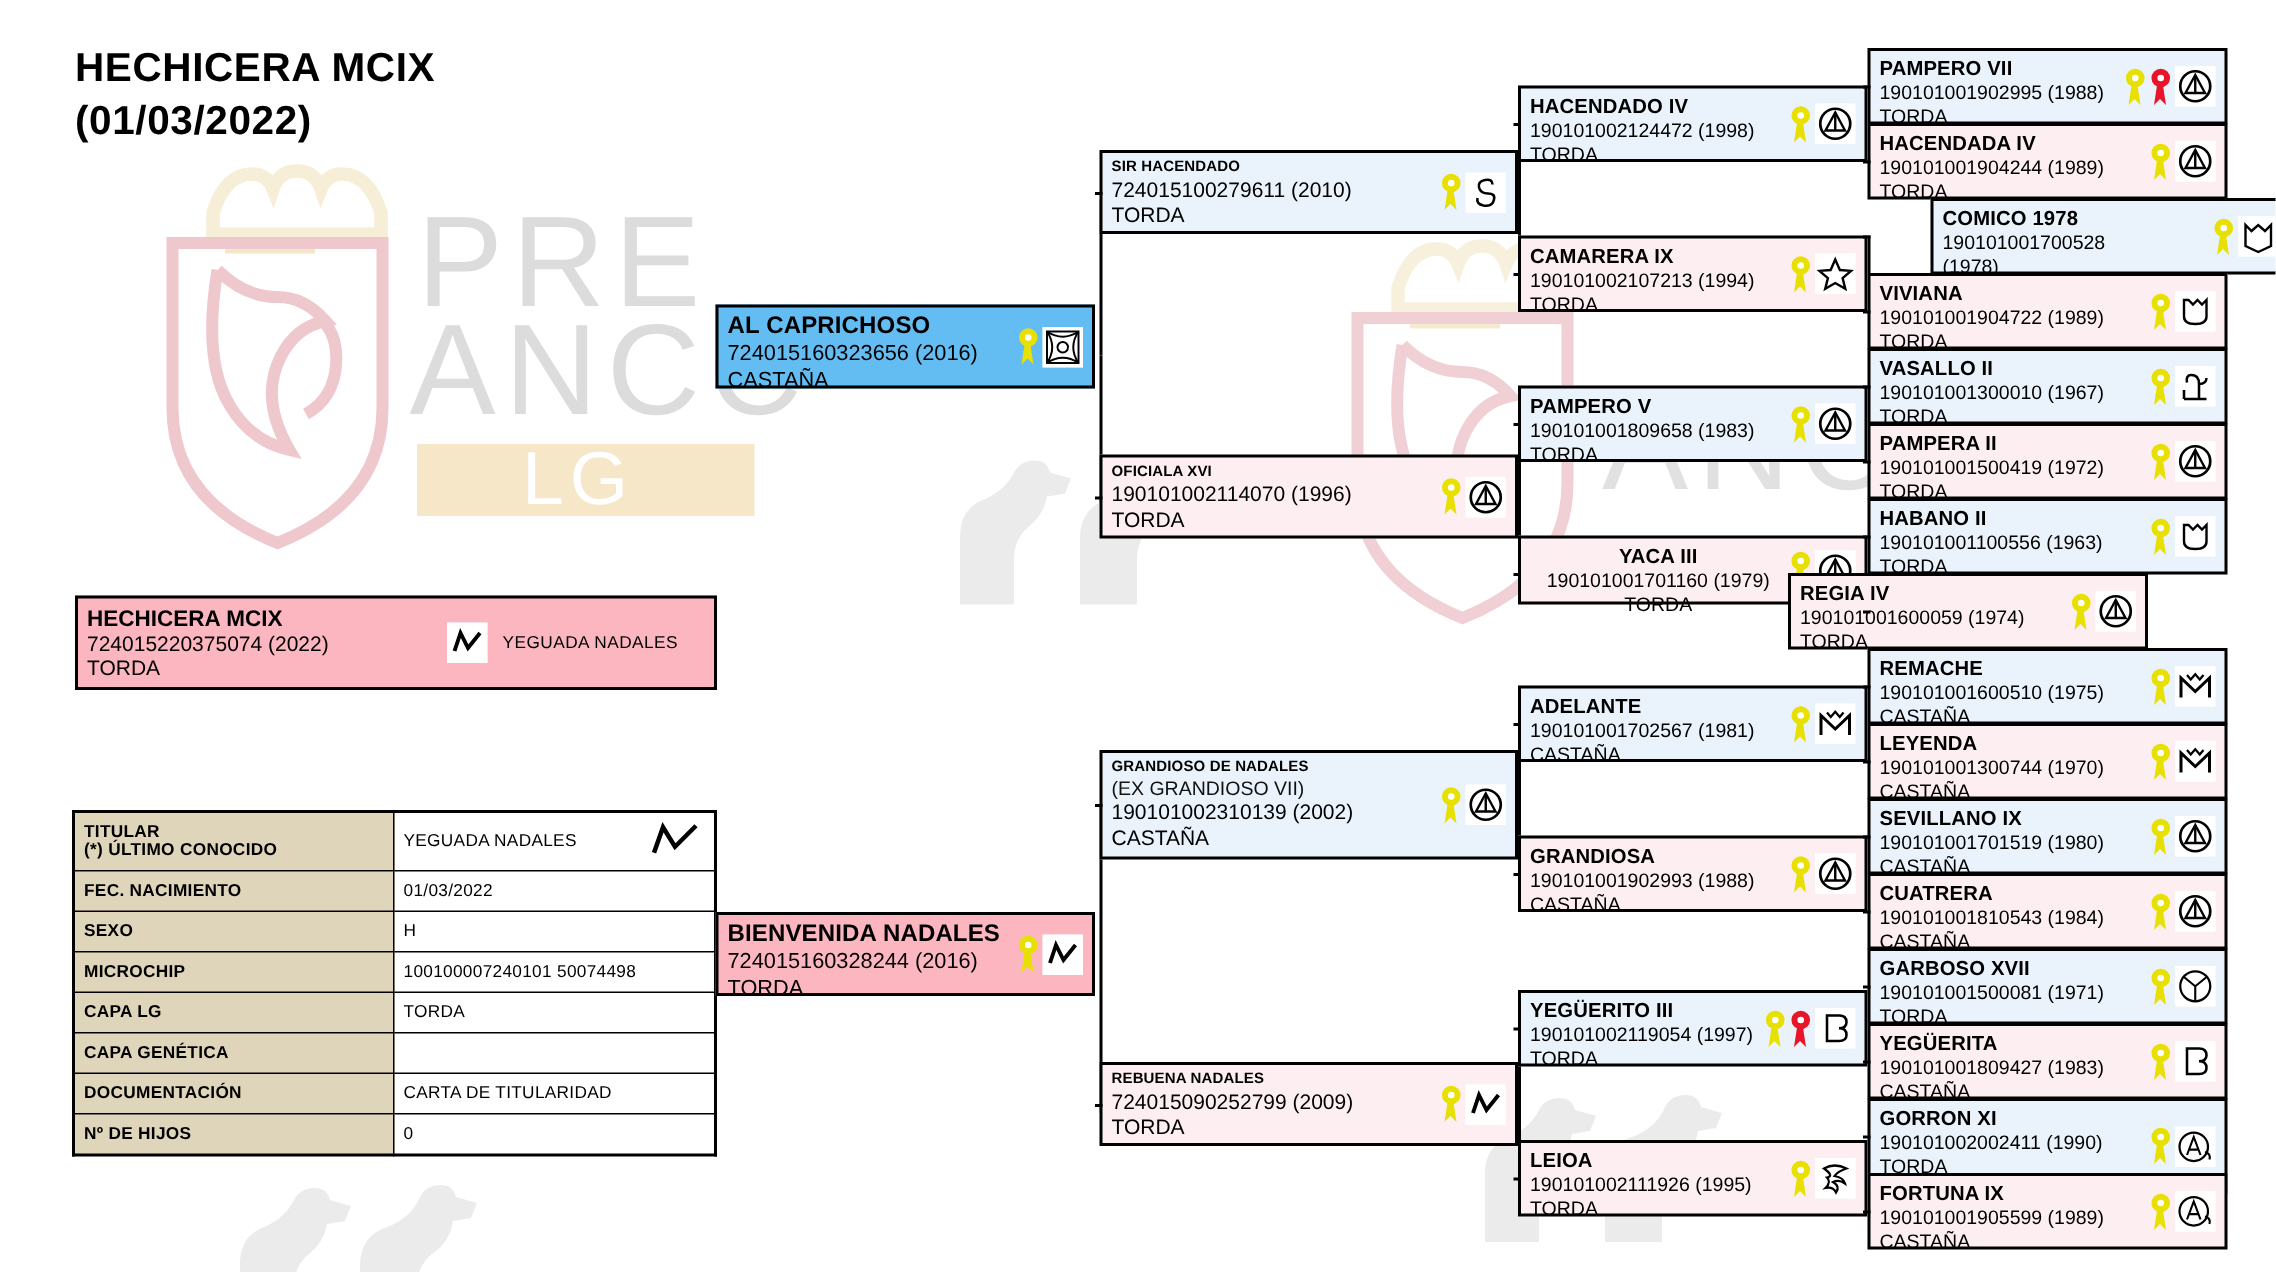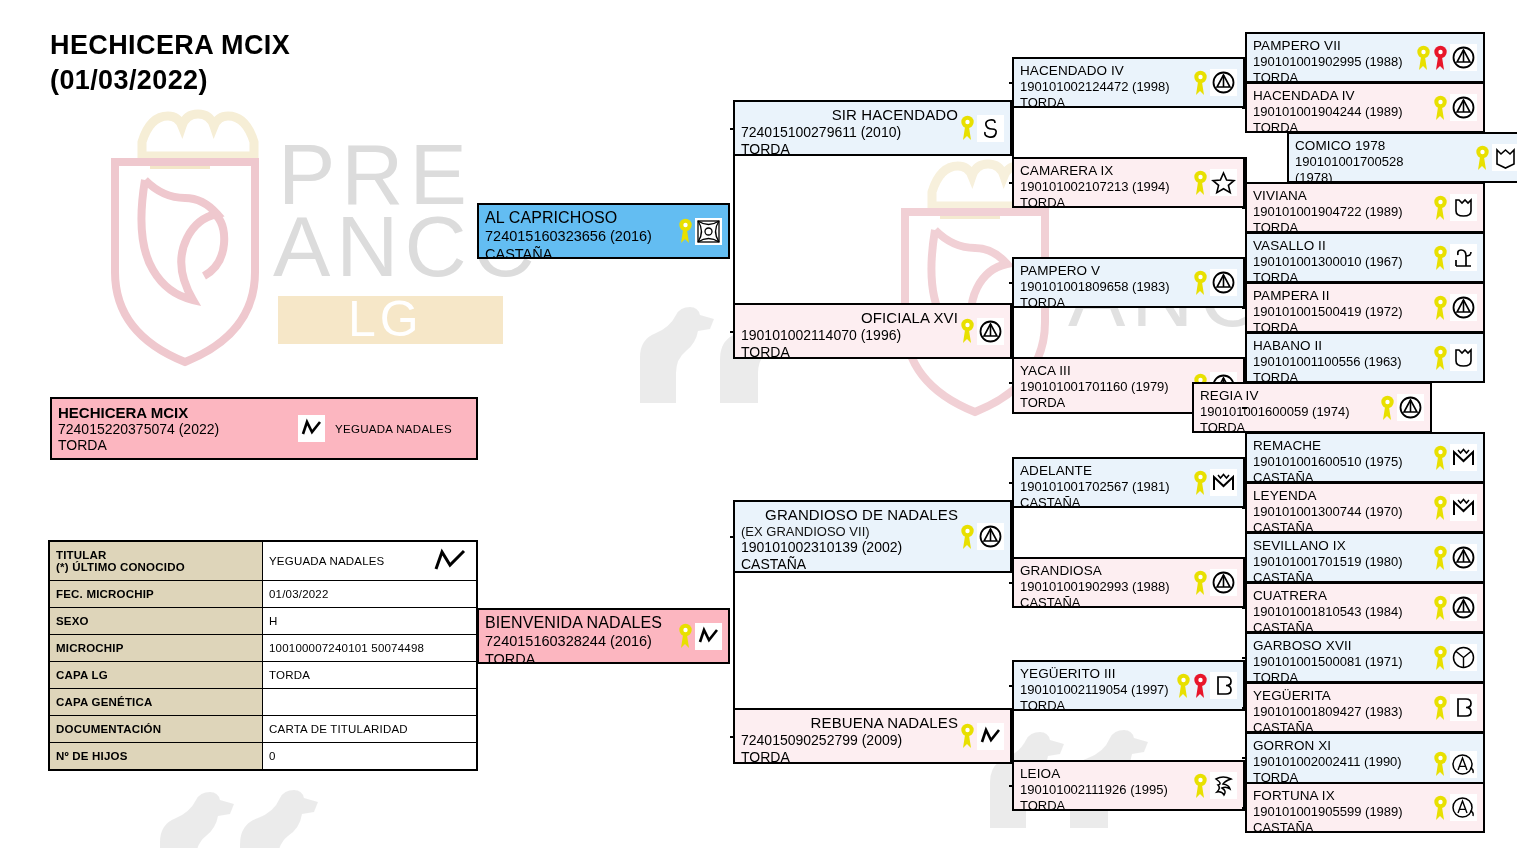--- a/index.html
+++ b/index.html
@@ -19,33 +19,33 @@
     font-size:27px;font-weight:bold;line-height:1.28;
     letter-spacing:.4px;white-space:pre-line;
   }
   
   .node{
     position:absolute;box-sizing:border-box;
     border:2px solid #000;background:#fff;
     display:flex;align-items:flex-start;
   }
   .node .txt{flex:1 1 auto;padding:4px 0 3px 6px;min-width:0;}
-  .node .nm{font-size:13.5px;font-weight:normal;line-height:1.18;letter-spacing:.1px;}
+  .node .nm{font-size:13.5px;font-weight:bold;line-height:1.18;letter-spacing:.1px;}
   .node .alias{font-size:13px;line-height:1.2;color:#111;}
   .node .id{font-size:13px;line-height:1.22;}
   .node .capa{font-size:13px;line-height:1.22;}
   .node .marks{
     flex:0 0 auto;display:flex;align-items:center;gap:2px;
     padding:0 6px 0 2px;align-self:center;
   }
   .m-blue{background:#eaf3fb;}
   .m-pink{background:#fdeef1;}
   .m-sire{background:#63bdf2;}
   .m-dam{background:#fcb6c0;}
-  .big .nm{font-size:15px;text-align:right;}
+  .big .nm{font-size:10px;}
   .big .id,.big .capa{font-size:14px;}
   .huge .nm{font-size:16px;}
   .huge .id,.huge .capa{font-size:14.5px;}
   
   .ros{width:15px;height:26px;flex:0 0 auto;}
   
   .brand{width:27px;height:27px;background:#fff;flex:0 0 auto;}
   
   .ln{position:absolute;background:#000;}
   .lnh{height:2px;}
@@ -161,21 +161,21 @@
 <table id="details">
     <tbody>
       <tr class="first">
         <td class="k">TITULAR
 (*) ÚLTIMO CONOCIDO</td>
         <td class="v withbrand">YEGUADA NADALES<span class="ownermark"><svg viewBox="0 0 40 30" width="40" height="30">
               <path d="M6 24 L12 7 L20 20 L34 6" stroke="#000" stroke-width="3" fill="none"></path>
             </svg></span></td>
       </tr>
       <tr>
-        <td class="k">FEC. MICROCHIP</td>
+        <td class="k">FEC. NACIMIENTO</td>
         <td class="v">01/03/2022</td>
       </tr>
       <tr>
         <td class="k">SEXO</td>
         <td class="v">H</td>
       </tr>
       <tr>
         <td class="k">MICROCHIP</td>
         <td class="v">100100007240101 50074498</td>
       </tr>
@@ -386,21 +386,21 @@
           <circle cx="7.5" cy="7" r="2.2" fill="#fff"></circle>
         </svg></span>
       <span class="brand"><svg viewBox="0 0 27 27" width="27" height="27">
           <rect width="27" height="27" fill="#fff"></rect>
           <circle cx="13.5" cy="13.5" r="10" fill="none" stroke="#000" stroke-width="1.8"></circle>
           <path d="M13.5 6 L7 18 L20 18 Z" fill="none" stroke="#000" stroke-width="1.6"></path>
           <path d="M13.5 6 L13.5 18" stroke="#000" stroke-width="1.6"></path>
         </svg></span>
     </div>
   </div>
-<div class="node m-pink" style="left: 1012px; top: 357px; width: 233px; height: 57px;">
+<div class="node m-pink" style="left: 1012px; top: 357px; width: 233px; height: 46px; text-align: center;">
     <div class="txt">
       <div class="nm">YACA III</div>
       <div class="id">190101001701160 (1979)</div>
       <div class="capa">TORDA</div>
     </div>
     <div class="marks">
       <span class="ros"><svg viewBox="0 0 15 26" width="15" height="26">
           <path d="M5 12 L3 25 L7 21 L11 25 L9 12 Z" fill="#e8e000"></path>
           <circle cx="7.5" cy="7" r="6.2" fill="#e8e000"></circle>
           <circle cx="7.5" cy="7" r="2.2" fill="#fff"></circle>

